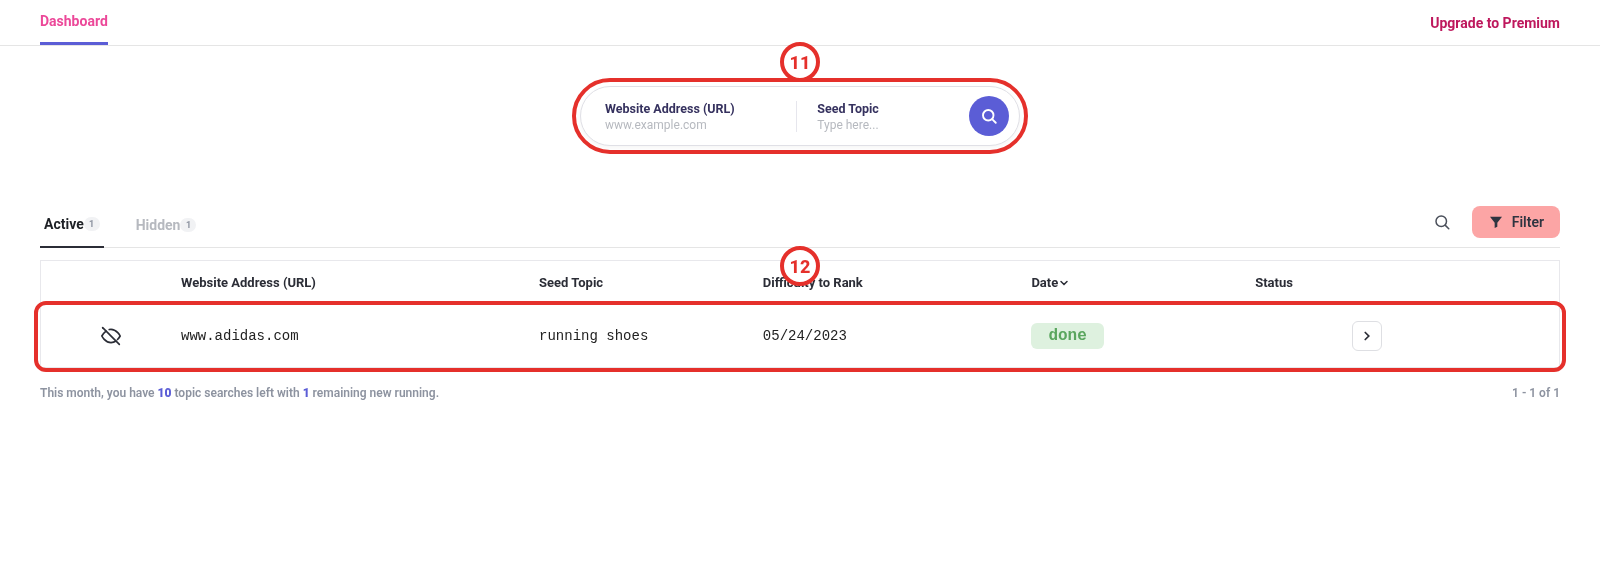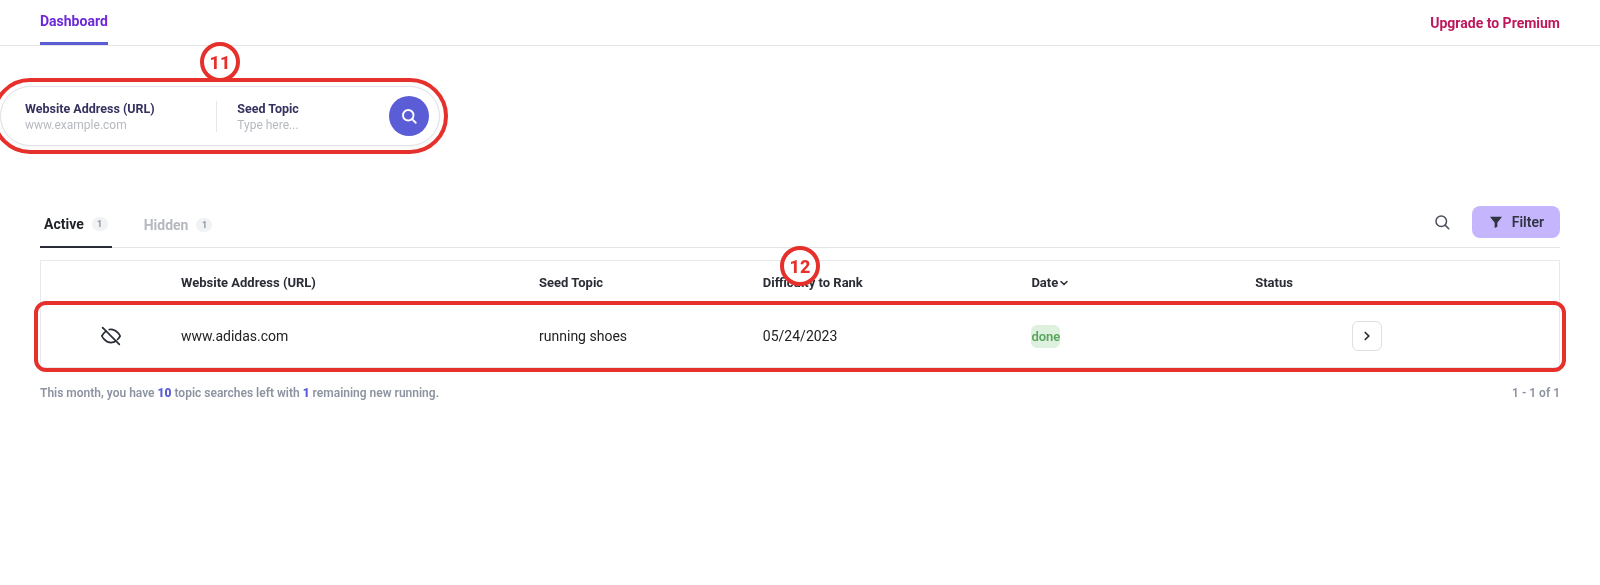--- a/index.html
+++ b/index.html
@@ -24,31 +24,31 @@
   .nav-link {
     font-weight: 700;
     font-size: 14px;
     color: #9ea6b5;
     cursor: pointer;
     height: 100%;
     display: flex;
     align-items: center;
   }
   .nav-link.active {
-    color: #6d28d9;
+    color: #ec4899;
     border-bottom: 3px solid #5b5dd6;
   }
   .premium-link {
     font-weight: 700;
     color: #be185d;
     cursor: pointer;
   }
 
   
-  .search-area { display: flex; justify-content: flex-start; margin-top: 40px; }
+  .search-area { display: flex; justify-content: center; margin-top: 40px; }
   .search-wrap { position: relative; }
   .search-pill {
     display: flex;
     align-items: center;
     gap: 0;
     background: #fff;
     border: 1px solid #e0e0e6;
     border-radius: 999px;
     height: 60px;
     padding: 0 10px 0 24px;
@@ -90,37 +90,37 @@
     display: flex;
     align-items: center;
     justify-content: space-between;
     margin: 56px 40px 0 40px;
     border-bottom: 1px solid #e5e5e5;
     position: relative;
   }
   .tabs-left { display: flex; gap: 28px; }
   .tab {
     font-weight: 700; font-size: 14px; color: #b6b9bf;
-    padding: 14px 4px; cursor: pointer; display: flex; align-items: center; gap: 8px;
+    padding: 14px 4px; cursor: pointer; display: flex; align-items: center; 
   }
   .tab.active { color: #1e2126; border-bottom: 2px solid #2b2d36; margin-bottom: -1px; }
   .count-badge {
     display: inline-flex; align-items: center; justify-content: center;
     min-width: 16px; height: 14px; padding: 0 4px;
     border-radius: 7px; background: #f1f2f4;
     font-size: 9px; font-weight: 700; color: #8d93a0;
   }
   .tabs-right { display: flex; align-items: center; gap: 12px; padding-bottom: 6px; }
   .icon-btn {
     width: 36px; height: 36px; display: flex; align-items: center; justify-content: center;
     cursor: pointer; color: #4a4f5a;
   }
   .filter-btn {
     display: flex; align-items: center; gap: 8px;
-    background: #c4b5fd; border-radius: 8px; padding: 8px 16px;
+    background: #fca5a5; border-radius: 8px; padding: 8px 16px;
     font-weight: 600; color: #2f3440; cursor: pointer;
   }
 
   
   .table-wrap { margin: 12px 40px 0 40px; position: relative; border-radius: 15px; }
   .thead {
     display: grid;
     grid-template-columns: 140px 1.6fr 1fr 1.2fr 1fr 1fr 80px;
     align-items: center;
     padding: 14px 0;
@@ -130,27 +130,28 @@
   }
   .trow {
     display: grid;
     grid-template-columns: 140px 1.6fr 1fr 1.2fr 1fr 1fr 80px;
     align-items: center;
     padding: 16px 0;
     background: #fff;
     border: 1px solid #e8e8ec;
     border-top: none;
     font-size: 14px;
+    font-family: Liberation Mono, monospace;
   }
   .th-sort { display: inline-flex; align-items: center; }
   .row-hide { display: flex; justify-content: center; color: #2b2d36; cursor: pointer; }
   .diff-easy { color: #3fbf7e; font-weight: 700; }
   .status-pill {
     display: inline-block; background: #def1df; color: #5aa65e;
-    padding: 4px 0; border-radius: 6px; font-weight: 600; font-size: 13px;
+    padding: 4px 17px; border-radius: 6px; font-weight: 600; font-size: 16px;
   }
   .row-open {
     width: 30px; height: 30px; border: 1px solid #dedfe3; border-radius: 6px;
     display: flex; align-items: center; justify-content: center; cursor: pointer;
     color: #2b2d36;
   }
   .highlight-ring-row {
     position: absolute;
     left: -6px; right: -6px;
     border: 4px solid #e5302b;

